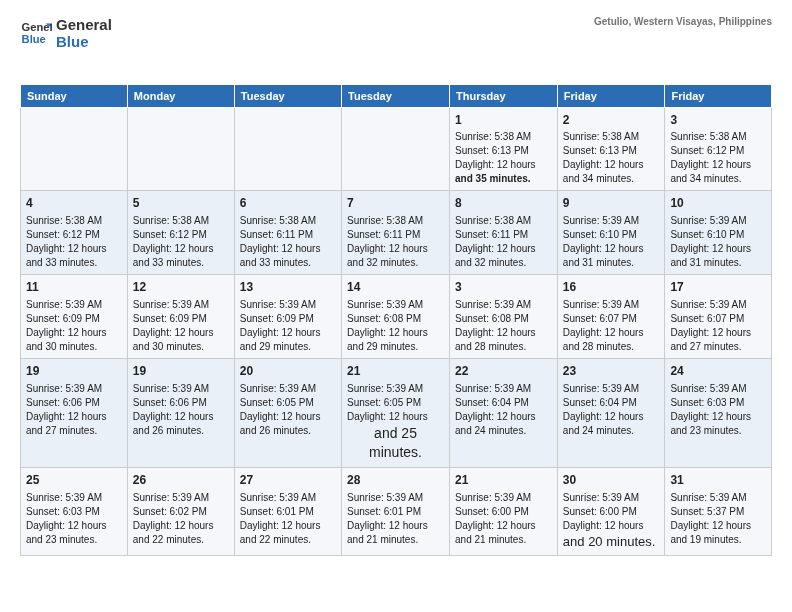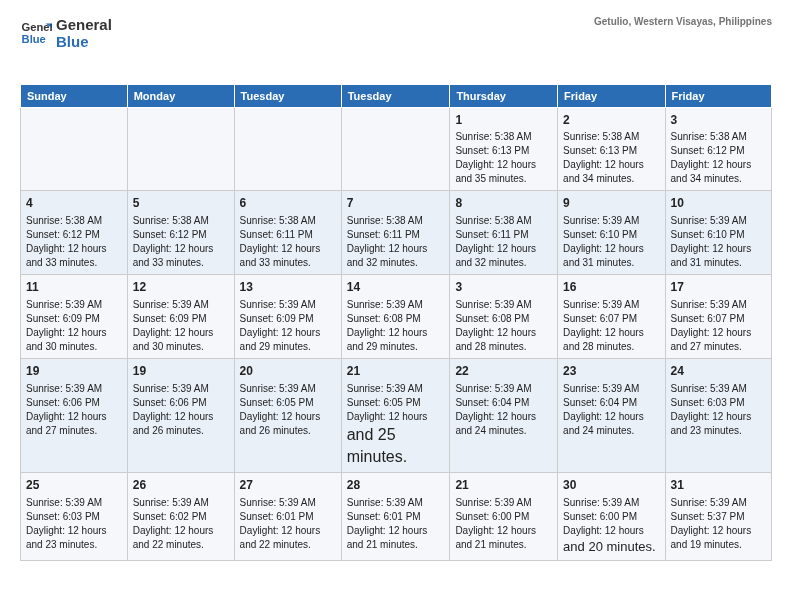--- a/index.html
+++ b/index.html
@@ -116,21 +116,21 @@
   <tr>
         <td class="cell-empty"></td>
         <td class="cell-empty"></td>
         <td class="cell-empty"></td>
         <td class="cell-empty"></td>
         <td>
           <span class="day-num">1</span>
           <span style="display: block; font-size: 10px;">Sunrise: 5:38 AM</span>
           <span style="display: block; font-size: 10px;">Sunset: 6:13 PM</span>
           <span style="display: block; font-size: 10px;">Daylight: 12 hours</span>
-          <span style="display: block; font-size: 10px;">and 35 minutes.</span>
+          <span style="display: block; font-size: 10px; font-weight: bold;">and 35 minutes.</span>
         </td>
         <td>
           <span class="day-num">2</span>
           <span style="display: block; font-size: 10px;">Sunrise: 5:38 AM</span>
           <span style="display: block; font-size: 10px;">Sunset: 6:13 PM</span>
           <span style="display: block; font-size: 10px;">Daylight: 12 hours</span>
           <span style="display: block; font-size: 10px;">and 34 minutes.</span>
         </td>
         <td>
           <span class="day-num">3</span>
@@ -262,21 +262,21 @@
           <span style="display: block; font-size: 10px;">Sunrise: 5:39 AM</span>
           <span style="display: block; font-size: 10px;">Sunset: 6:05 PM</span>
           <span style="display: block; font-size: 10px;">Daylight: 12 hours</span>
           <span style="display: block; font-size: 10px;">and 26 minutes.</span>
         </td>
         <td>
           <span class="day-num">21</span>
           <span style="display: block; font-size: 10px;">Sunrise: 5:39 AM</span>
           <span style="display: block; font-size: 10px;">Sunset: 6:05 PM</span>
           <span style="display: block; font-size: 10px;">Daylight: 12 hours</span>
-          <span style="display: block; font-size: 16px;">and 25 minutes.</span>
+          <span style="display: block; font-size: 14px; text-align: center;">and 25 minutes.</span>
         </td>
         <td>
           <span class="day-num">22</span>
           <span style="display: block; font-size: 10px;">Sunrise: 5:39 AM</span>
           <span style="display: block; font-size: 10px;">Sunset: 6:04 PM</span>
           <span style="display: block; font-size: 10px;">Daylight: 12 hours</span>
           <span style="display: block; font-size: 10px;">and 24 minutes.</span>
         </td>
         <td>
           <span class="day-num">23</span>

